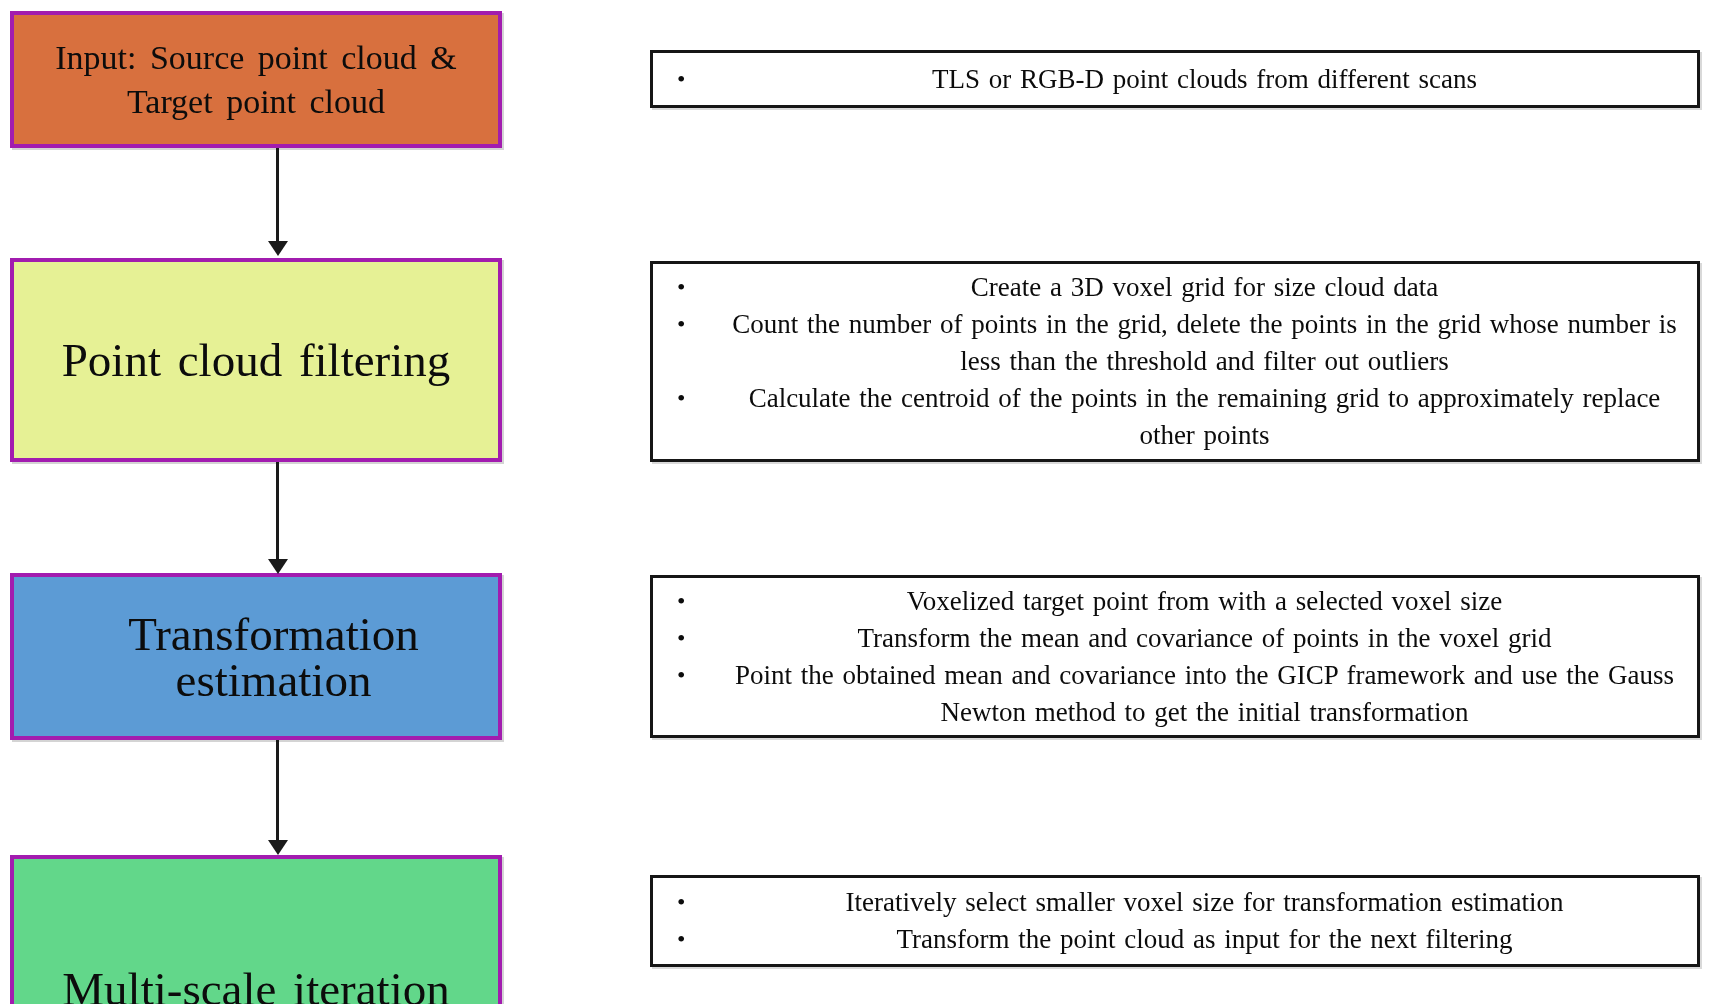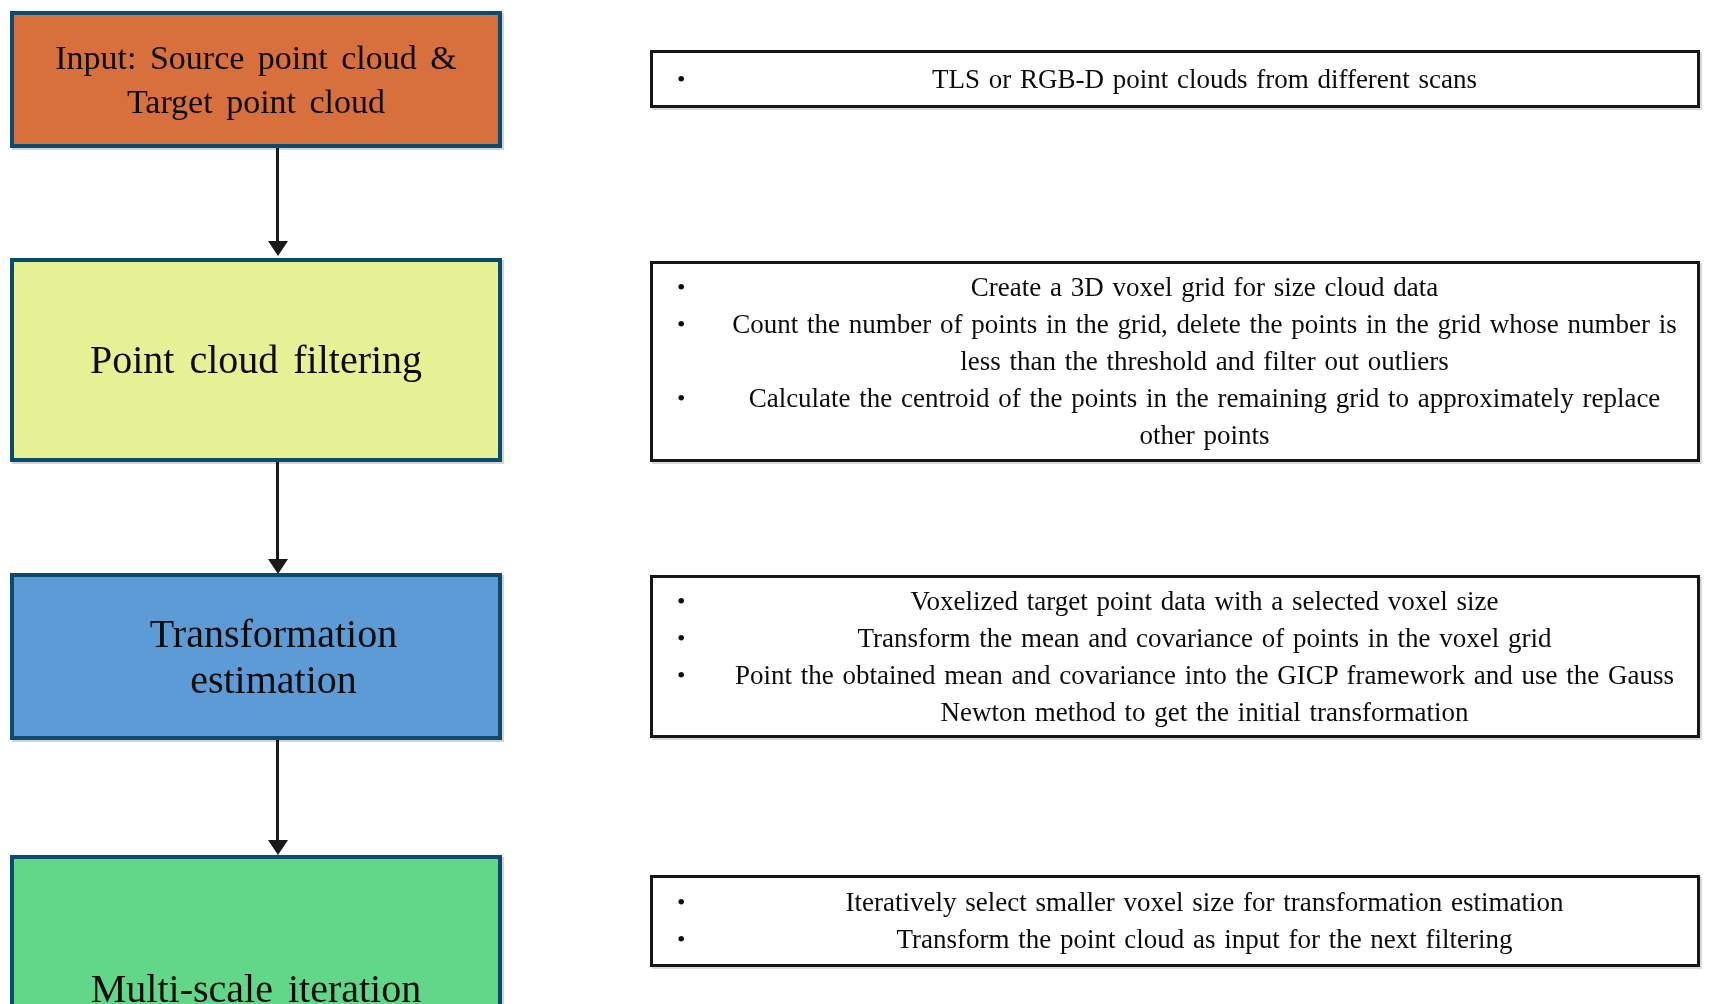--- a/index.html
+++ b/index.html
@@ -15,30 +15,30 @@
     font-family: "Liberation Serif", "DejaVu Serif", serif;
     color: #111111;
     overflow: hidden;
   }
 
   
   .step-box {
     position: absolute;
     left: 10px;
     width: 492px;
-    border: 4px solid #0c4a6e;
+    border: 4px solid #a21caf;
     box-sizing: border-box;
     display: flex;
     align-items: center;
     justify-content: center;
     text-align: center;
     box-shadow: 2px 2px 0 rgba(160,160,160,0.45);
   }
   .step-label {
-    font-size: 40px;
+    font-size: 47px;
     line-height: 46px;
     word-spacing: 5px;
     color: #0c0c0c;
     padding: 0 14px;
   }
   .step0 { top: 11px;  height: 137px; }
   .step0 .step-label { font-size: 34px; line-height: 44px; }
   .step1 { top: 258px; height: 204px; }
   .step2 { top: 573px; height: 167px; padding-left: 35px; }
   .step3 { top: 855px; height: 161px; align-items: flex-end; }
@@ -160,21 +160,21 @@
         <span class="marker">•</span>
         <span class="btext">Calculate the centroid of the points in the remaining grid to approximately replace other points</span>
       </li>
     </ul>
   </div>
 
   <div class="note-box nbox2">
     <ul class="bullets">
       <li>
         <span class="marker">•</span>
-        <span class="btext">Voxelized target point data with a selected voxel size</span>
+        <span class="btext">Voxelized target point from with a selected voxel size</span>
       </li>
       <li>
         <span class="marker">•</span>
         <span class="btext">Transform the mean and covariance of points in the voxel grid</span>
       </li>
       <li>
         <span class="marker">•</span>
         <span class="btext">Point the obtained mean and covariance into the GICP framework and use the Gauss Newton method to get the initial transformation</span>
       </li>
     </ul>

